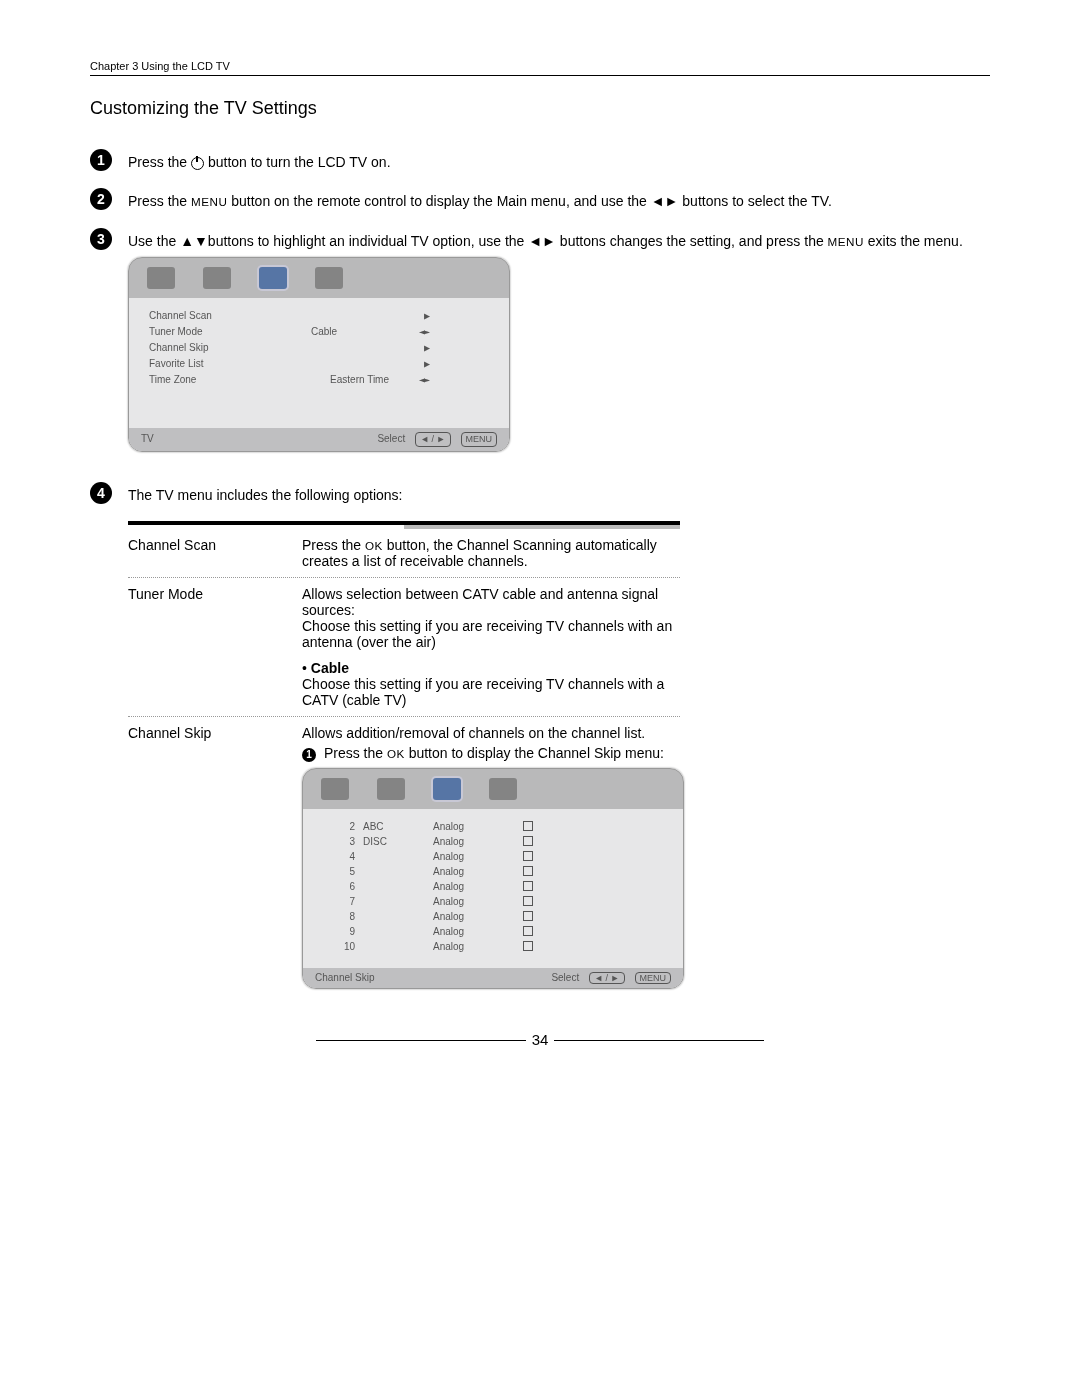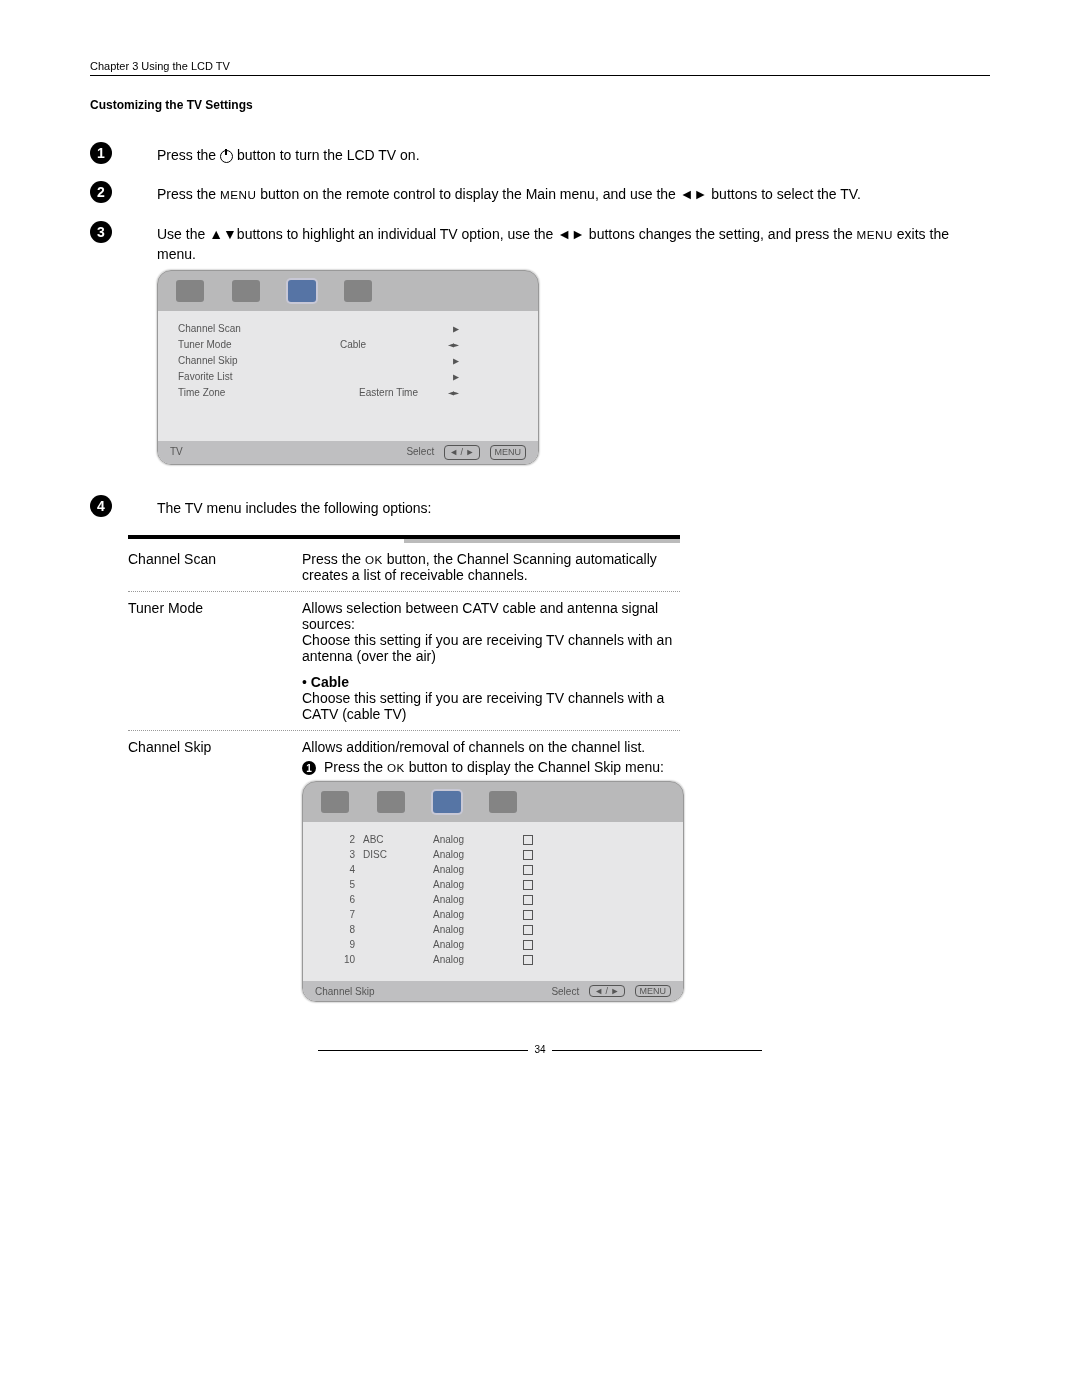--- a/index.html
+++ b/index.html
@@ -5,25 +5,25 @@
 body {
   font-family: Arial, Helvetica, sans-serif;
   font-size: 14px;
   color: #000;
   background: #fff;
   margin: 0;
   padding: 60px 90px;
   width: 900px;
 }
 .chapter-header { font-size: 11px; border-bottom: 1px solid #000; padding-bottom: 3px; margin-bottom: 22px; }
-h2 { font-size: 12px; font-weight: bold; margin: 0 0 30px 0; }
+h2 { font-size: 18px; font-weight: normal; margin: 0 0 30px 0; }
 .step { display: flex; margin-bottom: 16px; }
 .badge { flex: 0 0 38px; }
 .badge-circle { width: 22px; height: 22px; border-radius: 50%; background: #000; color: #fff; display: flex; align-items: center; justify-content: center; font-size: 14px; font-weight: bold; }
-.step-body { flex: 1; padding-top: 3px; line-height: 1.45; margin-left: 29px; }
+.step-body { flex: 1; padding-top: 3px; line-height: 1.45; }
 
 
 .tv-panel {
   width: 380px;
   border-radius: 14px;
   background: linear-gradient(#b9b9ba 0 40px, #e7e7e8 40px 100%);
   border: 1px solid #999;
   overflow: hidden;
   font-size: 10px;
   color: #555;
@@ -49,21 +49,21 @@
 .opt-table { margin-left: 38px; width: 552px; border-top: 4px solid #000; }
 .opt-header-strip { height: 4px; display: flex; }
 .opt-header-strip .half { width: 50%; }
 .opt-header-strip .grey { background: #bbb; }
 .opt-row { display: flex; padding: 8px 0; border-bottom: 1px dotted #999; }
 .opt-row:last-child { border-bottom: none; }
 .opt-name { width: 130px; flex: 0 0 130px; }
 .opt-desc { flex: 1; margin-left: 44px; }
 .bullet-b { font-weight: bold; }
 .inline-badge { display:inline-flex; width:14px; height:14px; border-radius:50%; background:#000; color:#fff; align-items:center; justify-content:center; font-size:10px; font-weight:bold; margin-right:4px; }
-.page-num { text-align: center; font-size: 10px; margin-top: 20px; }
+.page-num { text-align: center; font-size: 15px; margin-top: 20px; }
 .page-num .line { display: inline-block; width: 210px; border-top: 1px solid #000; vertical-align: middle; margin: 0 6px; }
 small.menu { font-variant: small-caps; letter-spacing: .5px; }
 .icon-power { display:inline-block; width:11px; height:11px; border:1.5px solid #000; border-radius:50%; position:relative; vertical-align:middle; }
 .icon-power::after { content:""; position:absolute; top:-2px; left:4px; width:1.5px; height:6px; background:#000; }
 </style>
 </head>
 <body>
 
 <div class="chapter-header">Chapter 3 Using the LCD TV</div>
 

